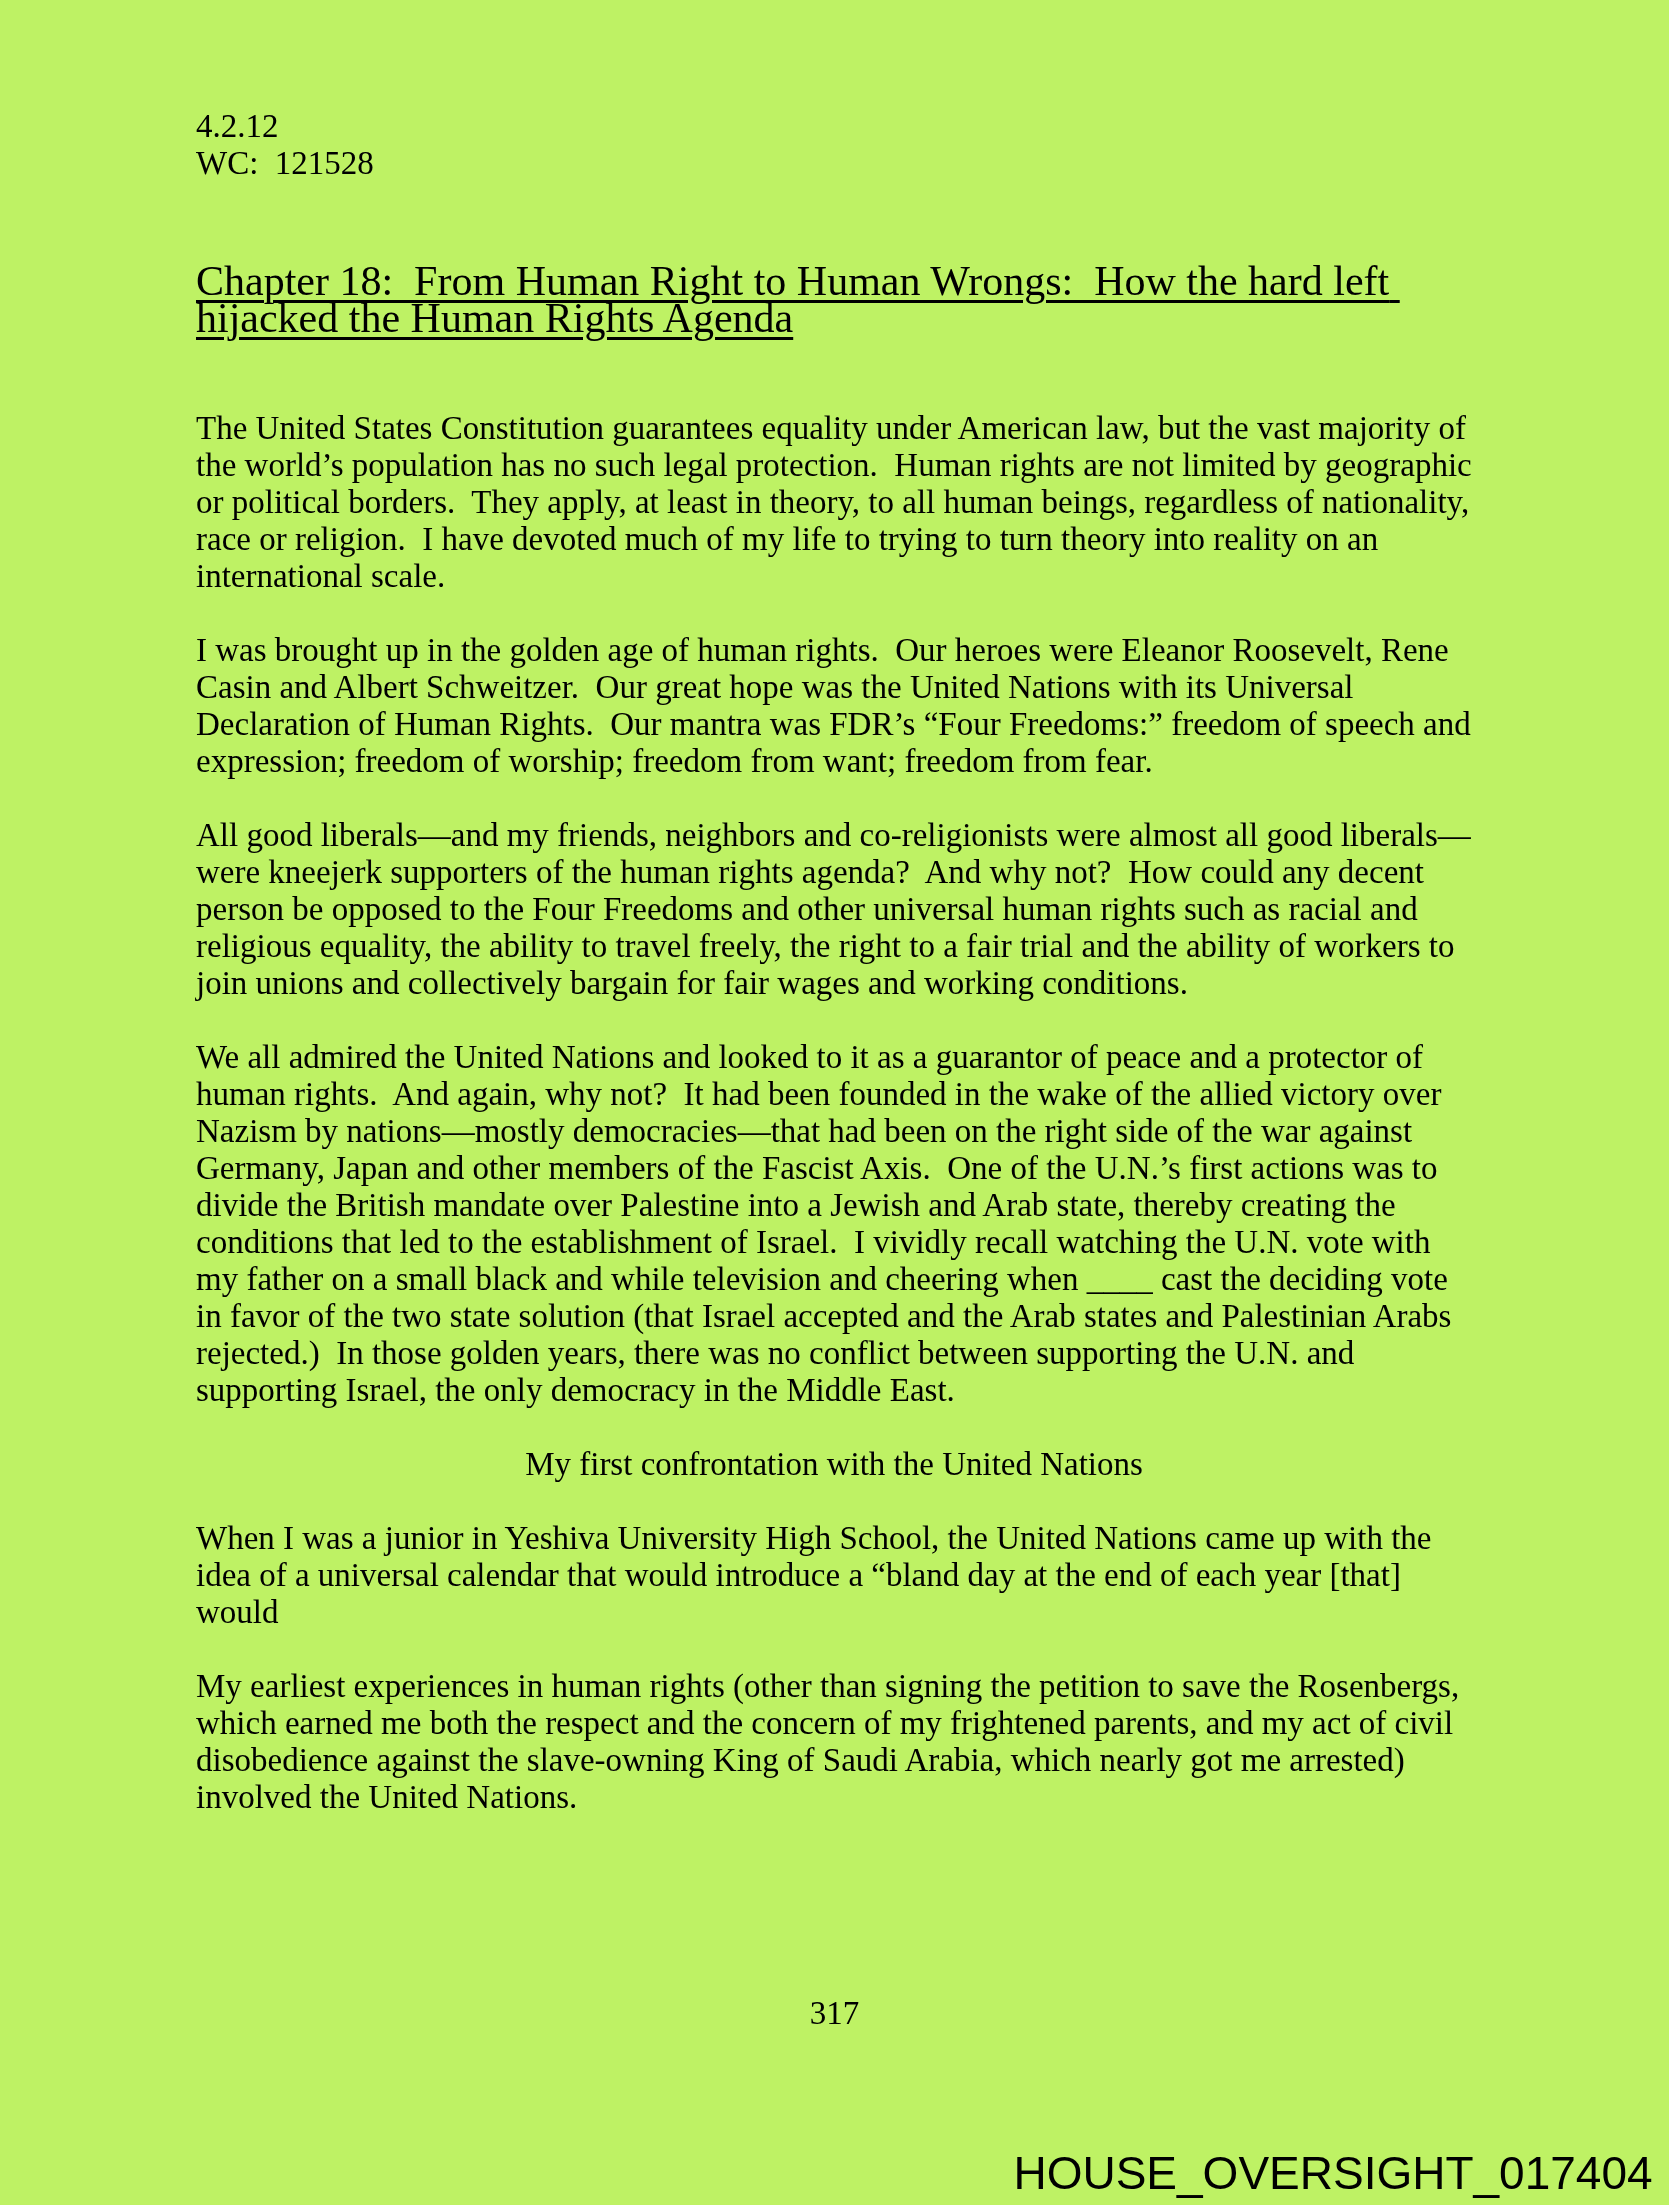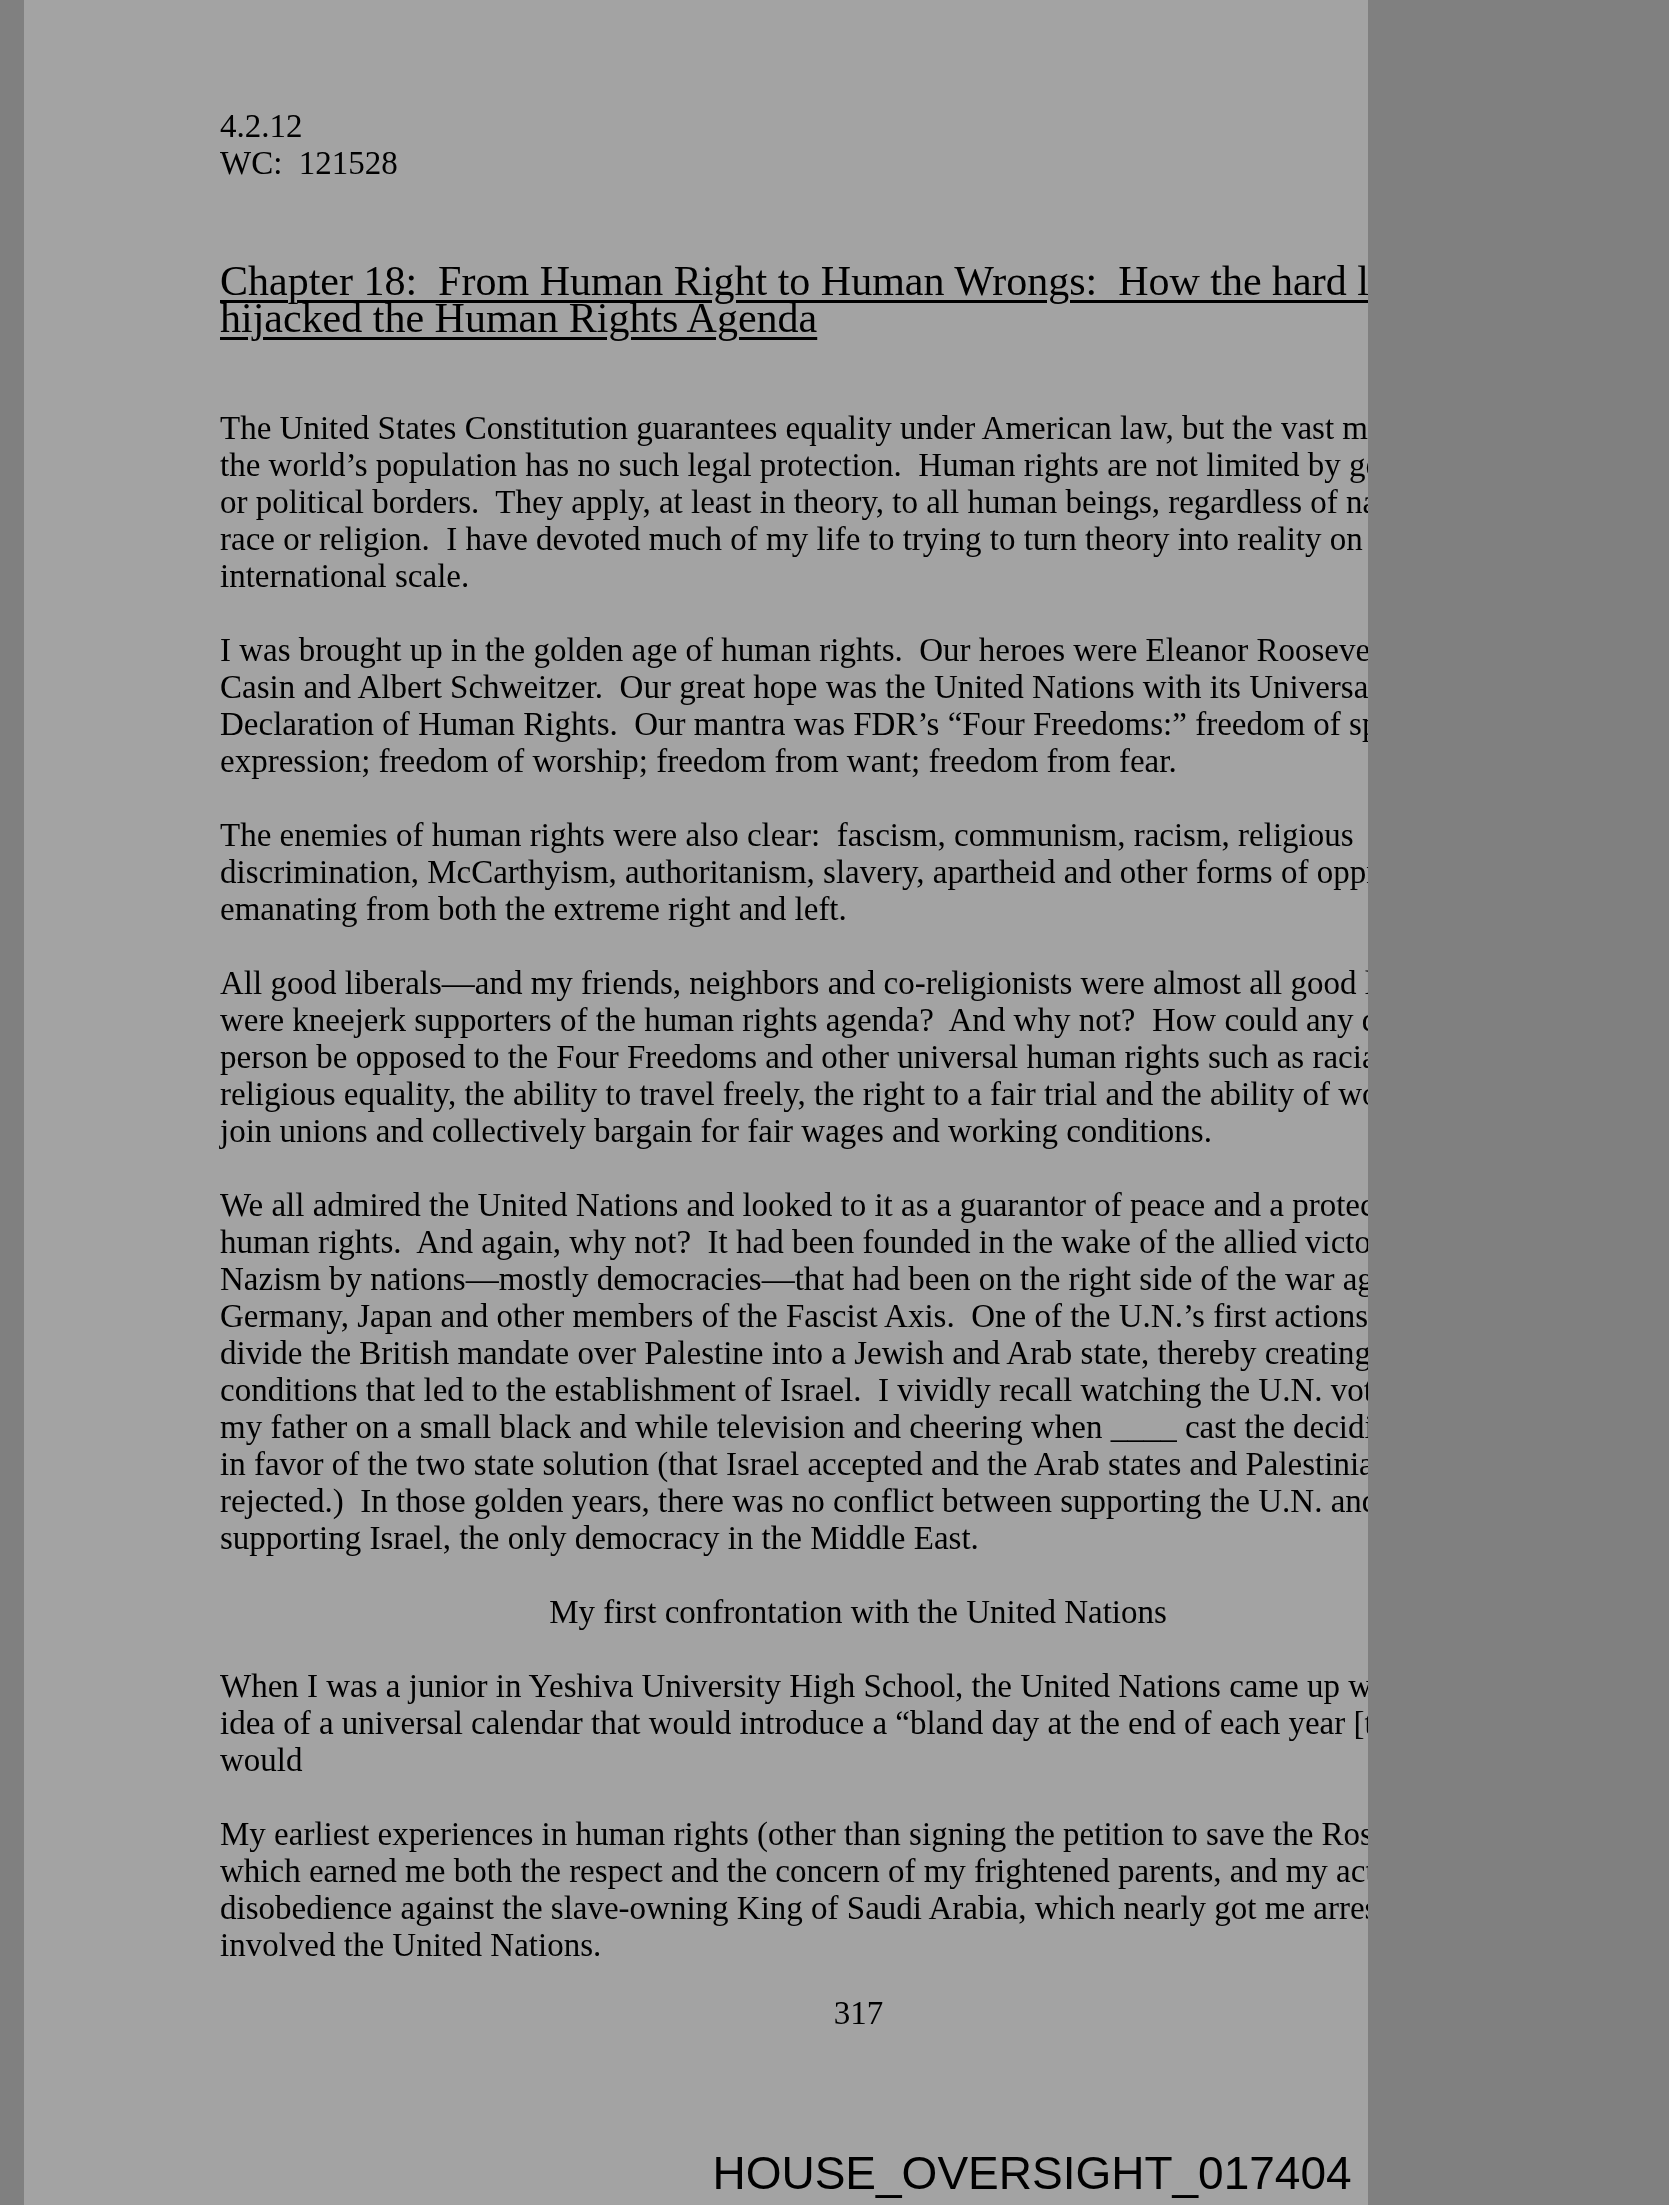--- a/index.html
+++ b/index.html
@@ -2,29 +2,28 @@
 <html style="font-size:10.5px"><head>
 <meta charset="utf-8">
 <style>
   html, body {
     margin: 0;
     padding: 0;
     background: #808080;
   }
   .page {
     position: relative;
-    width: 1344px;
+    width: 1669px;
     height: 2205px;
-    background: #a3a3a3;
+    background: #bef264;
     color: #000000;
     font-family: "Liberation Serif", "DejaVu Serif", serif;
     font-size: 33px;
     line-height: 37px;
     overflow: hidden;
-    margin-left: 24px;
   }
   .content {
     position: absolute;
     top: 108px;
     left: 196px;
     width: 1276px;
   }
   .meta-line {
     white-space: pre-wrap;
   }
@@ -80,21 +79,20 @@
       <div class="meta-line">4.2.12</div>
       <div class="meta-line">WC:  121528</div>
     </div>
 
     <h1 class="chapter-heading">Chapter 18:  From Human Right to Human Wrongs:  How the hard left hijacked the Human Rights Agenda</h1>
 
     <p class="body-paragraph">The United States Constitution guarantees equality under American law, but the vast majority of the world’s population has no such legal protection.  Human rights are not limited by geographic or political borders.  They apply, at least in theory, to all human beings, regardless of nationality, race or religion.  I have devoted much of my life to trying to turn theory into reality on an international scale.</p>
 
     <p class="body-paragraph">I was brought up in the golden age of human rights.  Our heroes were Eleanor Roosevelt, Rene Casin and Albert Schweitzer.  Our great hope was the United Nations with its Universal Declaration of Human Rights.  Our mantra was FDR’s “Four Freedoms:” freedom of speech and expression; freedom of worship; freedom from want; freedom from fear.</p>
 
-    <p class="body-paragraph">The enemies of human rights were also clear:  fascism, communism, racism, religious discrimination, McCarthyism, authoritanism, slavery, apartheid and other forms of oppression emanating from both the extreme right and left.</p>
 
     <p class="body-paragraph">All good liberals—and my friends, neighbors and co-religionists were almost all good liberals—were kneejerk supporters of the human rights agenda?  And why not?  How could any decent person be opposed to the Four Freedoms and other universal human rights such as racial and religious equality, the ability to travel freely, the right to a fair trial and the ability of workers to join unions and collectively bargain for fair wages and working conditions.</p>
 
     <p class="body-paragraph">We all admired the United Nations and looked to it as a guarantor of peace and a protector of human rights.  And again, why not?  It had been founded in the wake of the allied victory over Nazism by nations—mostly democracies—that had been on the right side of the war against Germany, Japan and other members of the Fascist Axis.  One of the U.N.’s first actions was to divide the British mandate over Palestine into a Jewish and Arab state, thereby creating the conditions that led to the establishment of Israel.  I vividly recall watching the U.N. vote with my father on a small black and while television and cheering when ____ cast the deciding vote in favor of the two state solution (that Israel accepted and the Arab states and Palestinian Arabs rejected.)  In those golden years, there was no conflict between supporting the U.N. and supporting Israel, the only democracy in the Middle East.</p>
 
     <h2 class="section-heading">My first confrontation with the United Nations</h2>
 
     <p class="body-paragraph">When I was a junior in Yeshiva University High School, the United Nations came up with the idea of a universal calendar that would introduce a “bland day at the end of each year [that] would</p>
 
     <p class="body-paragraph">My earliest experiences in human rights (other than signing the petition to save the Rosenbergs, which earned me both the respect and the concern of my frightened parents, and my act of civil disobedience against the slave-owning King of Saudi Arabia, which nearly got me arrested) involved the United Nations.</p>

